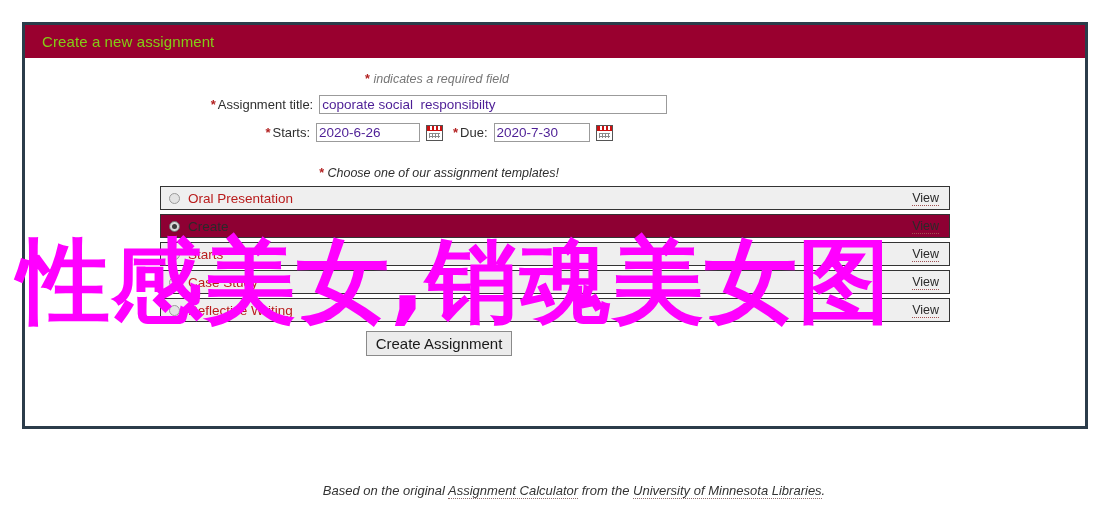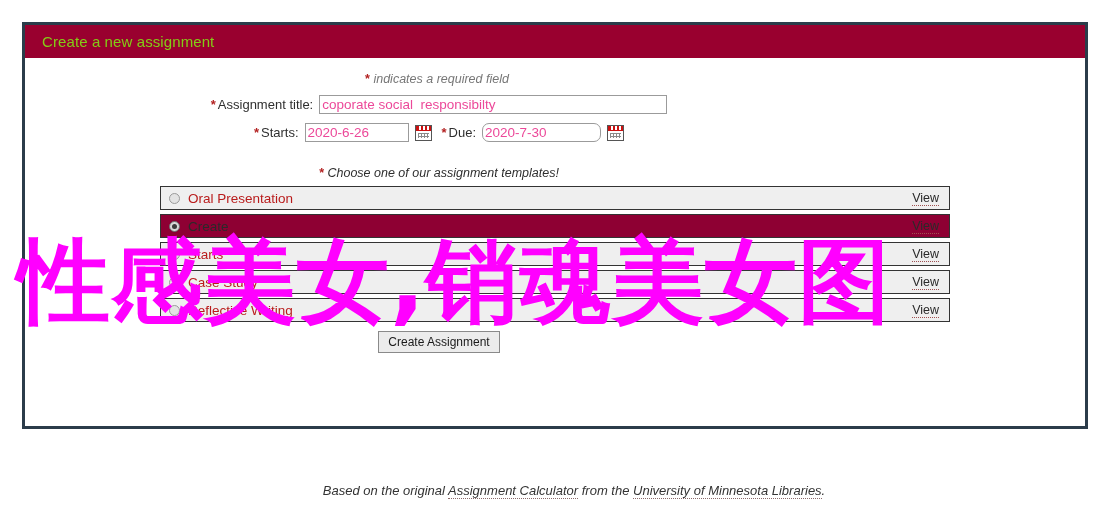--- a/index.html
+++ b/index.html
@@ -76,31 +76,31 @@
     font-size: 13px;
     color: #2f2f2f;
     text-align: right;
     white-space: nowrap;
   }
   .field-label .req-star { margin-right: 2px; }
 
   input.text-field {
     font-family: "Liberation Sans", sans-serif;
     font-size: 13.5px;
-    color: #ec4899;
+    color: #4c1d95;
     border: 1px solid #9b9b9b;
     background: #ffffff;
     height: 19px;
     padding: 0 2px;
     box-sizing: border-box;
     outline: none;
   }
   #assignment-title-input { width: 348px; margin-left: 6px; }
   #starts-input { width: 104px; margin-left: 6px; }
-  #due-input    { width: 119px; margin-left: 6px; border-radius: 7px; }
+  #due-input    { width: 96px; margin-left: 6px; }
 
   .label-due { margin-left: 10px; }
 
   
   .cal-icon {
     width: 17px;
     height: 16px;
     margin-left: 6px;
     border: 1px solid #555555;
     background: #ffffff;
@@ -199,21 +199,21 @@
   }
 
   
   #submit-wrap {
     text-align: center;
     margin-top: 9px;
     padding-right: 232px;
   }
   #create-assignment-button {
     font-family: "Liberation Sans", sans-serif;
-    font-size: 12px;
+    font-size: 15px;
     color: #1a1a1a;
     background: #ececec;
     border: 1px solid #8a8a8a;
     padding: 3px 9px;
     cursor: pointer;
   }
 
   
   #page-footer {
     position: absolute;

